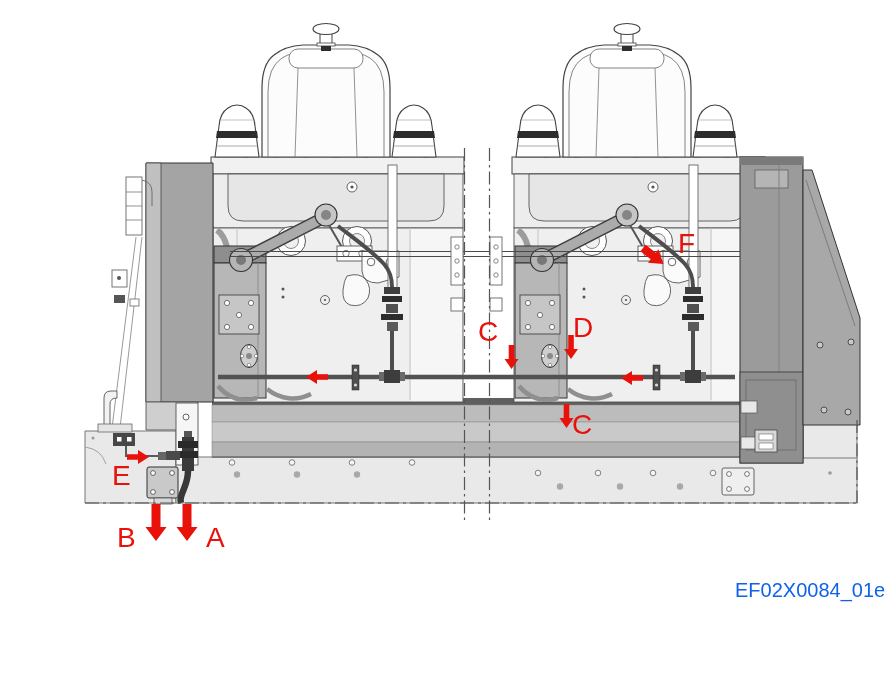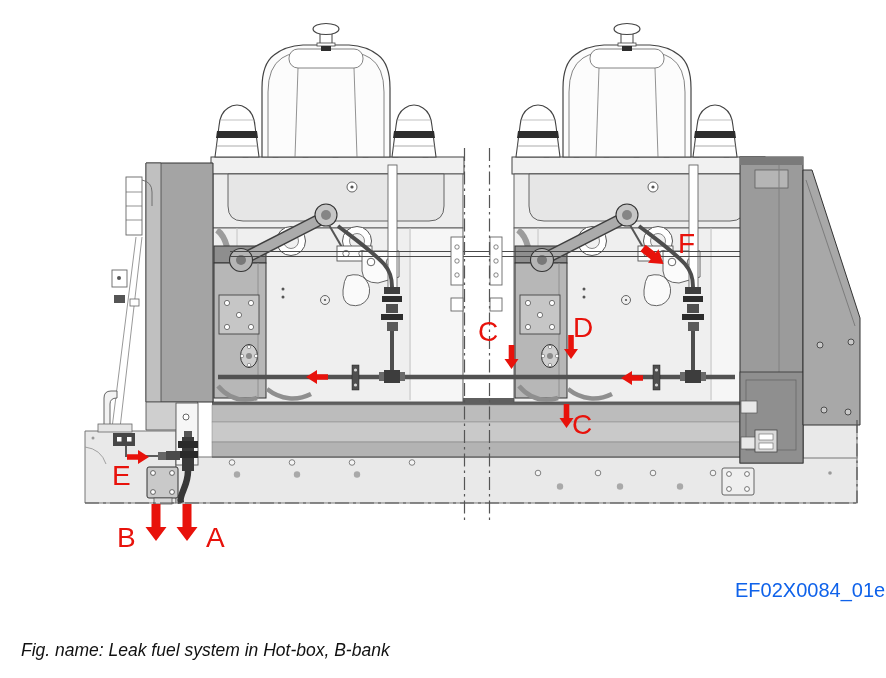--- a/index.html
+++ b/index.html
@@ -314,15 +314,14 @@
 <div class="ann" style="left:112px;top:462px;">E</div>
 <div class="ann" style="left:117px;top:524px;">B</div>
 <div class="ann" style="left:206px;top:524px;">A</div>
 <div class="ann" style="left:478px;top:318px;">C</div>
 <div class="ann" style="left:573px;top:314px;">D</div>
 <div class="ann" style="left:572px;top:411px;">C</div>
 <div class="ann" style="left:678px;top:230px;">F</div>
 
 <div class="ref-code">EF02X0084_01en</div>
 
-<div class="caption">Fig. name: Leak fuel system in Hot-box, B-bank</div>
 
 </div>
 
 </body></html>

